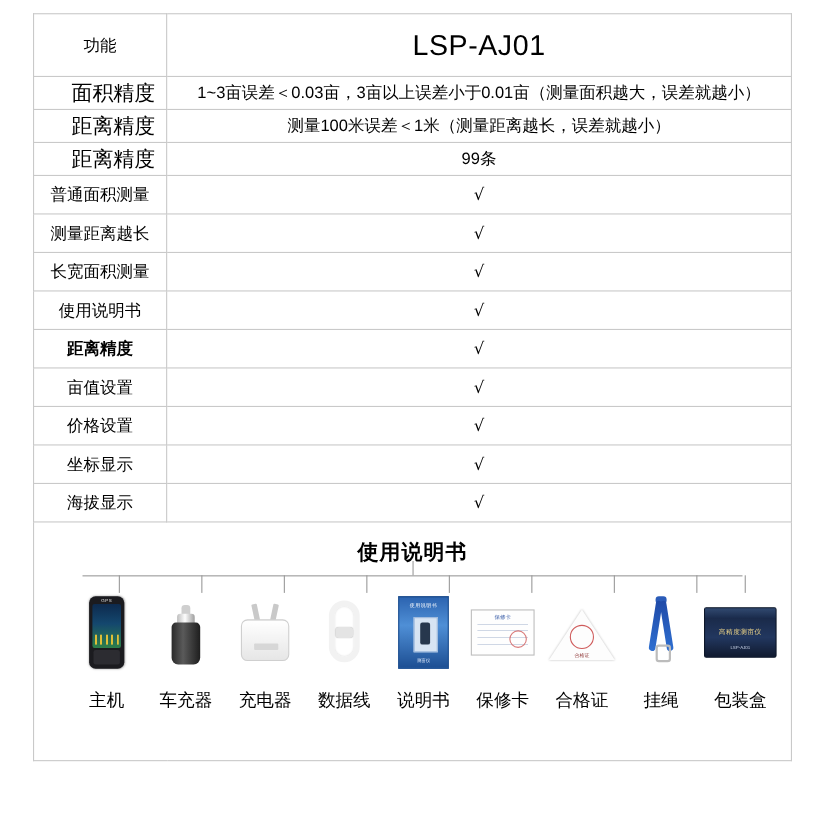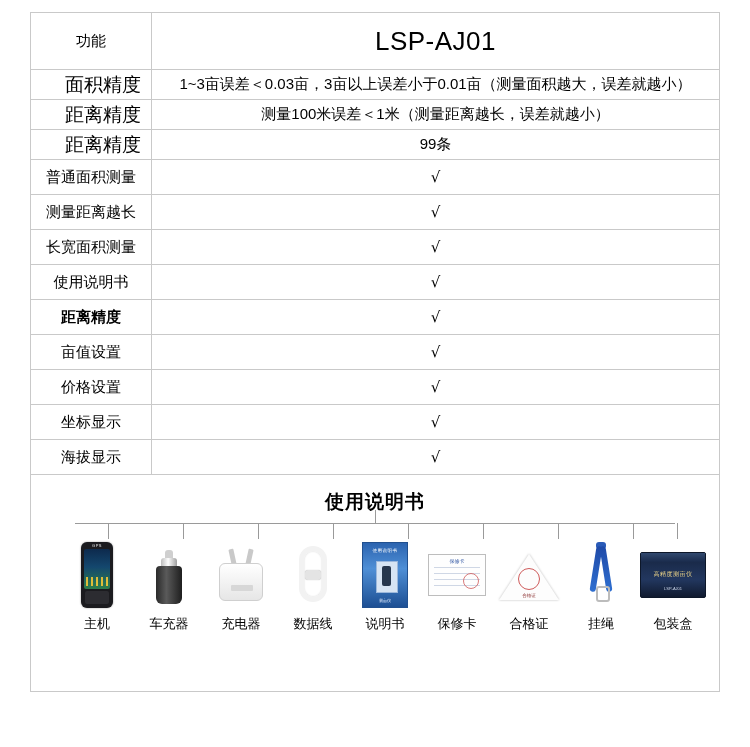--- a/index.html
+++ b/index.html
@@ -117,22 +117,22 @@
   .thumb {
     width: 72px;
     height: 72px;
     margin: 0 auto;
     position: relative;
     display: flex;
     align-items: center;
     justify-content: center;
   }
   .item-label {
-    font-size: 13px;
-    margin-top: 4px;
+    font-size: 16px;
+    margin-top: 16px;
   }
 
   
   
   .dev-main {
     width: 32px; height: 66px;
     background: #1b1b1f;
     border-radius: 6px;
     position: relative;
     box-shadow: 0 0 2px rgba(0,0,0,.4);

